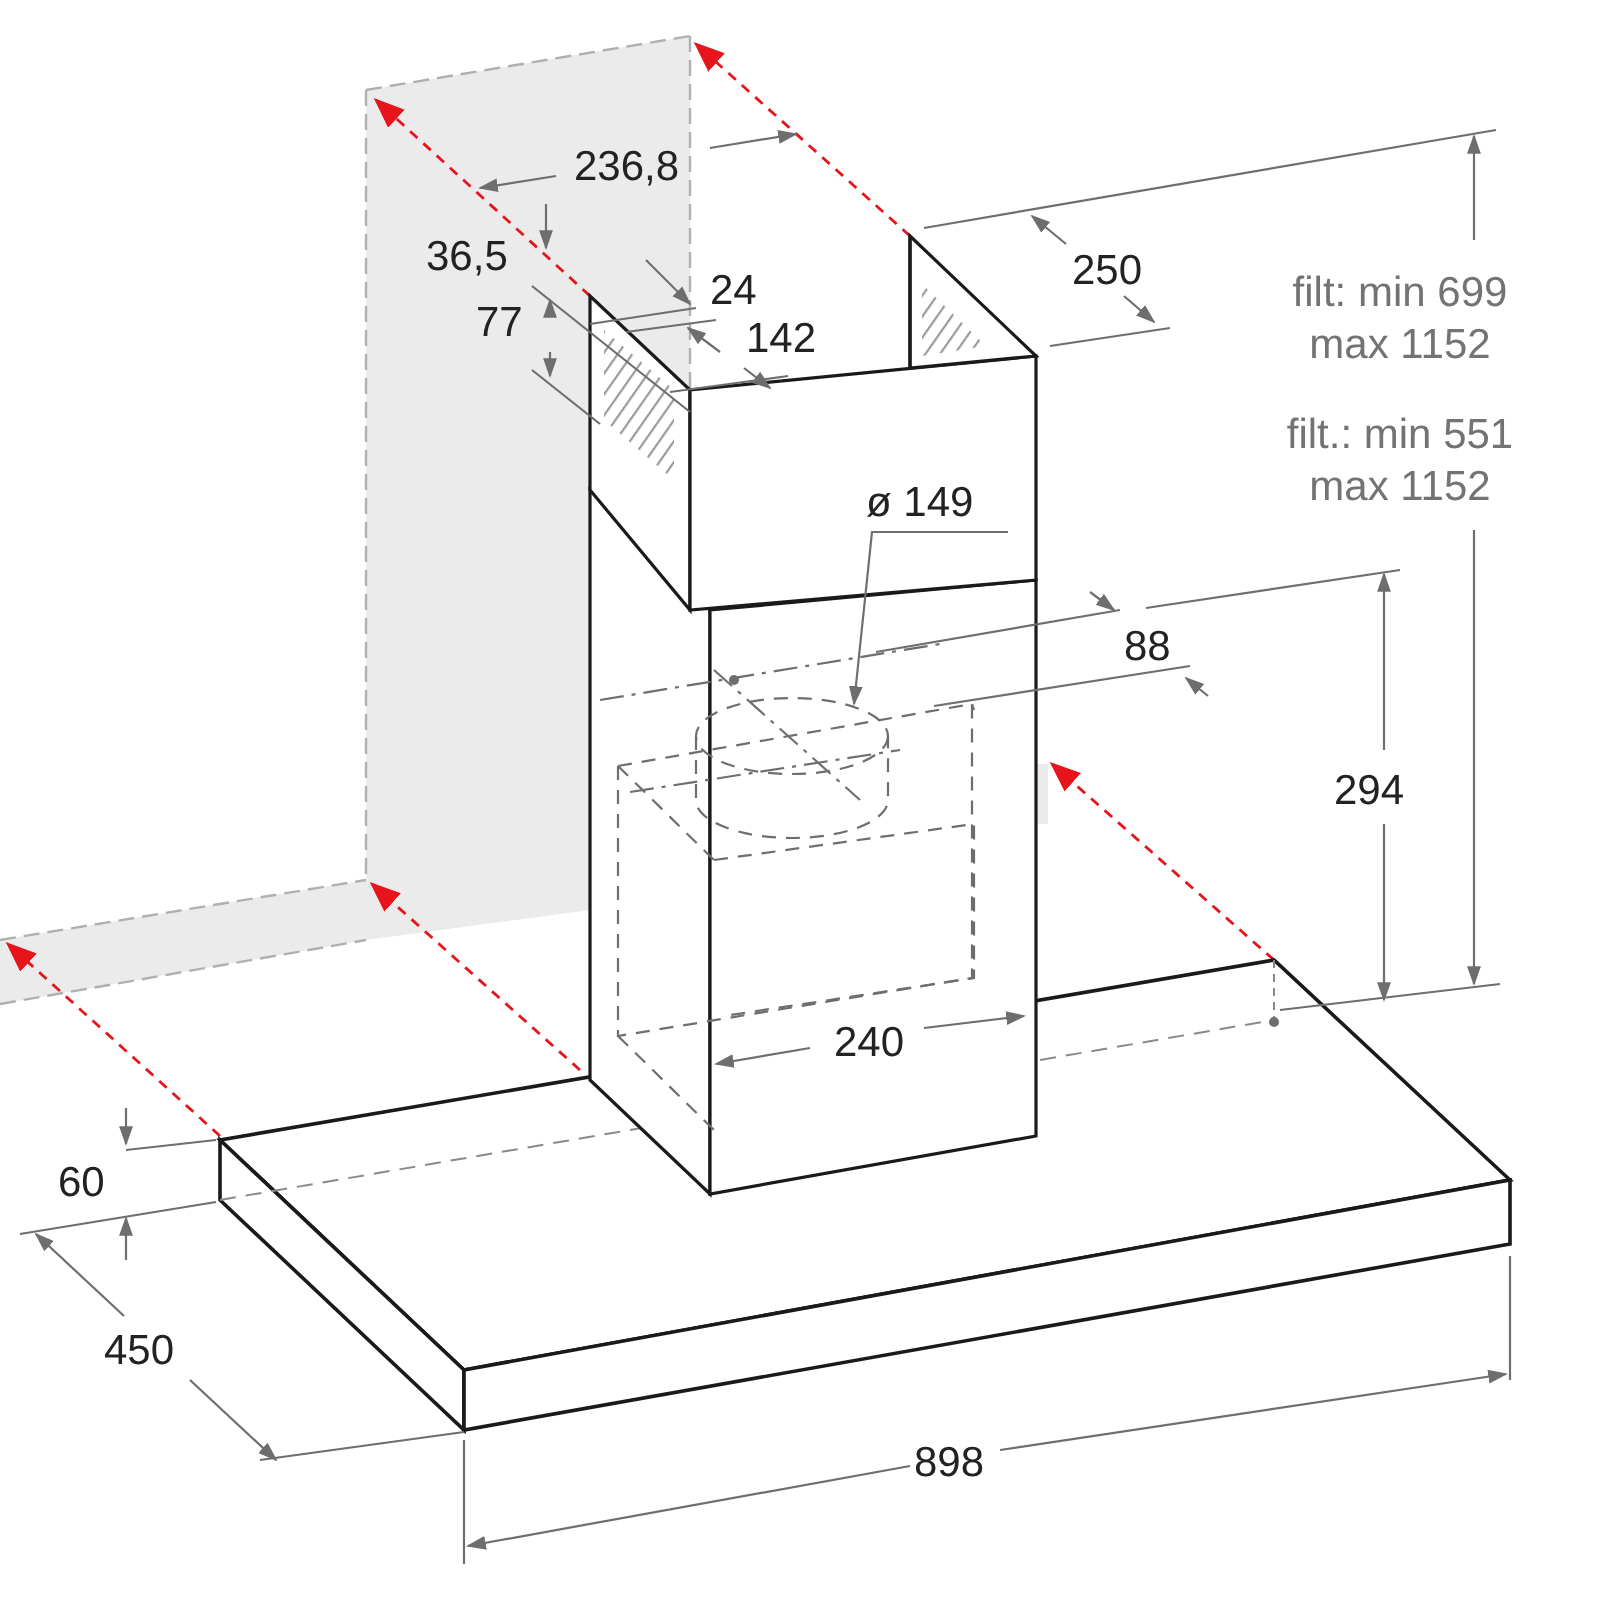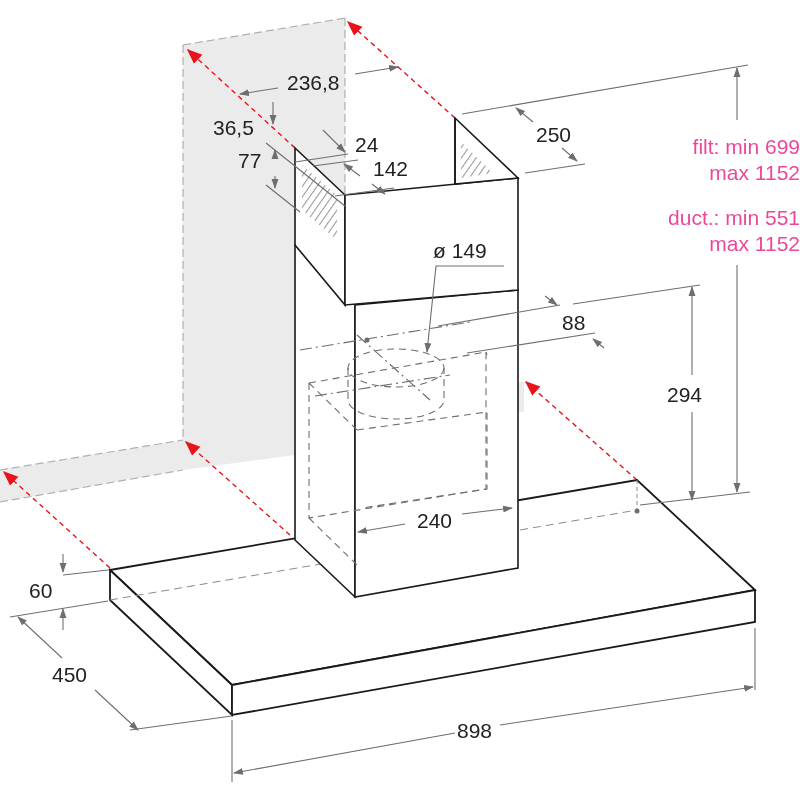--- a/index.html
+++ b/index.html
@@ -1,19 +1,19 @@
 <!DOCTYPE html>
 <html><head>
   <meta charset="utf-8">
   <style>
     html, body { margin: 0; padding: 0; background: #ffffff; }
     body { width: 800px; height: 800px; overflow: hidden; position: relative; font-family: "Liberation Sans", sans-serif; }
     svg { position: absolute; left: 0; top: 0; }
     .dim-text { font-family: "Liberation Sans", sans-serif; font-size: 21px; fill: #222222; }
-    .note { position: absolute; font-family: "Liberation Sans", sans-serif; font-size: 21px; color: #ec4899; text-align: right; line-height: 26px; }
+    .note { position: absolute; font-family: "Liberation Sans", sans-serif; font-size: 21px; color: #737373; text-align: center; line-height: 26px; }
   </style>
 </head>
 <body>
 
 <svg width="800" height="800" viewBox="0 0 800 800">
   <defs>
     <marker id="arr" viewBox="0 0 10 10" refX="9" refY="5" markerWidth="9" markerHeight="9" orient="auto-start-reverse">
       <path d="M0,1.5 L10,5 L0,8.5 z" fill="#6e6e6e"></path>
     </marker>
     <marker id="redarr" viewBox="0 0 10 10" refX="9" refY="5" markerWidth="11" markerHeight="11" orient="auto-start-reverse">
@@ -155,15 +155,15 @@
   <text class="dim-text" x="29" y="598">60</text>
   <text class="dim-text" x="52" y="682">450</text>
   <text class="dim-text" x="457" y="738">898</text>
 </svg>
 
 <div class="note" style="left:600px; top:134px; width:200px;">
   <div><span>filt:</span> <span>min</span> <span>699</span></div>
   <div><span>max</span> <span>1152</span></div>
 </div>
 <div class="note" style="left:600px; top:205px; width:200px;">
-  <div><span>duct.:</span> <span>min</span> <span>551</span></div>
+  <div><span>filt.:</span> <span>min</span> <span>551</span></div>
   <div><span>max</span> <span>1152</span></div>
 </div>
 
 </body></html>

